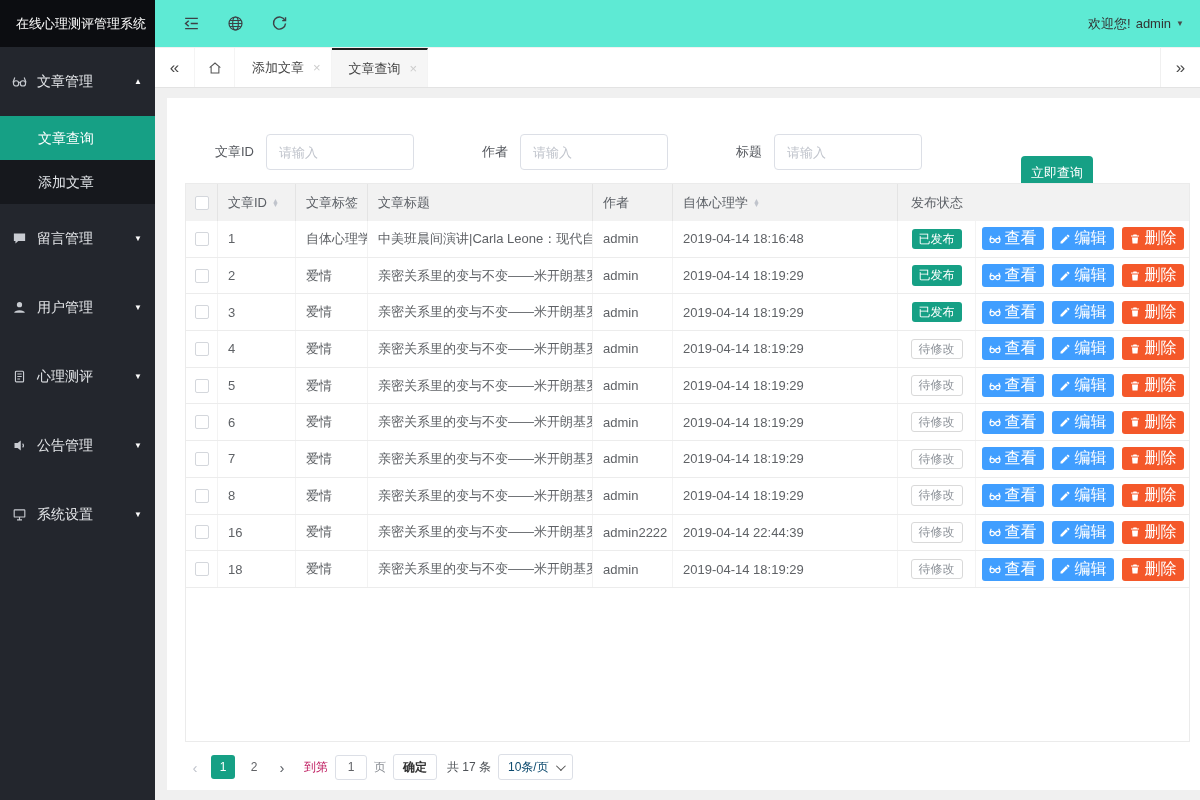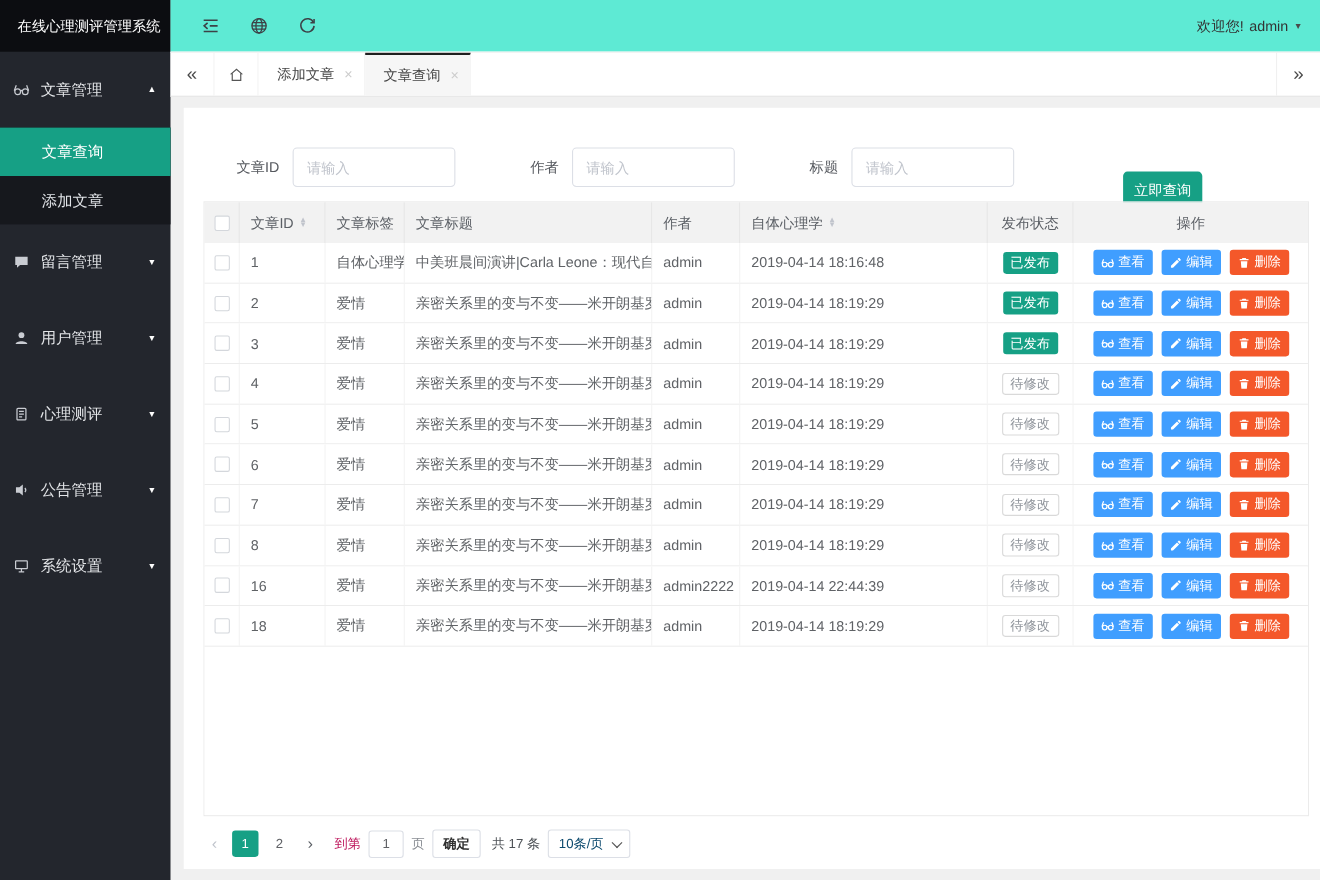--- a/index.html
+++ b/index.html
@@ -62,21 +62,21 @@
   .c-time{width:225px;flex:none;}
   .c-status{width:78px;flex:none;justify-content:center;}
   .c-op{flex:1;justify-content:center;gap:8px;}
   .grid-row{display:flex;height:36.7px;flex:none;border-bottom:1px solid #ececec;color:#5f6266;background:#fff;}
   .cb{appearance:none;-webkit-appearance:none;width:14px;height:14px;border:1px solid #d4d7dc;border-radius:2px;background:#fff;margin:0;cursor:pointer;}
   .sort{display:inline-flex;flex-direction:column;margin-left:5px;cursor:pointer;line-height:0.55;}
   .sort span{font-size:7px;color:#c0c4cc;}
   .badge{font-size:12px;border-radius:3px;padding:3px 7px;line-height:1.2;}
   .badge-pub{background:var(--teal);color:#fff;}
   .badge-pend{background:#fff;border:1px solid #d9d9d9;color:#8f949b;padding:2px 7px;}
-  .btn{display:inline-flex;align-items:center;gap:4px;height:23px;padding:0 7px;border:none;border-radius:3px;color:#fff;font-size:12px;cursor:pointer;font-family:inherit;}
+  .btn{display:inline-flex;align-items:center;gap:4px;height:23px;padding:0 7px;border:none;border-radius:3px;color:#fff;font-size:16px;cursor:pointer;font-family:inherit;}
   .btn svg{width:12px;height:12px;flex:none;}
   .btn-view,.btn-edit{background:var(--blue);}
   .btn-del{background:var(--red);}
   .grid-empty{flex:1;background:#fff;}
   
   .pagination{display:flex;align-items:center;padding:12px 0 0 19px;flex:none;font-size:12px;color:#606266;gap:7px;}
   .pg-arrow{width:18px;text-align:center;font-size:15px;cursor:pointer;}
   .pg-prev{color:#c0c4cc;}
   .pg-next{color:#5a5e64;}
   .page-btn{min-width:24px;height:24px;display:flex;align-items:center;justify-content:center;border-radius:3px;cursor:pointer;color:#606266;}
@@ -246,21 +246,20 @@
           <div class="cell c-title">文章标题</div>
           <div class="cell c-author">作者</div>
           <div class="cell c-time">
             <span>自体心理学</span>
             <span class="sort">
                 <span>▲</span>
                 <span>▼</span>
               </span>
           </div>
           <div class="cell c-status">发布状态</div>
-          <div class="cell c-op">操作</div>
         </div>
 
         <div>
   <div class="grid-row">
     <div class="cell c-check">
                 <input type="checkbox" class="cb" style="">
               </div>
     <div class="cell c-id">1</div>
     <div class="cell c-tag">自体心理学</div>
     <div class="cell c-title">中美班晨间演讲|Carla Leone：现代自...</div>

